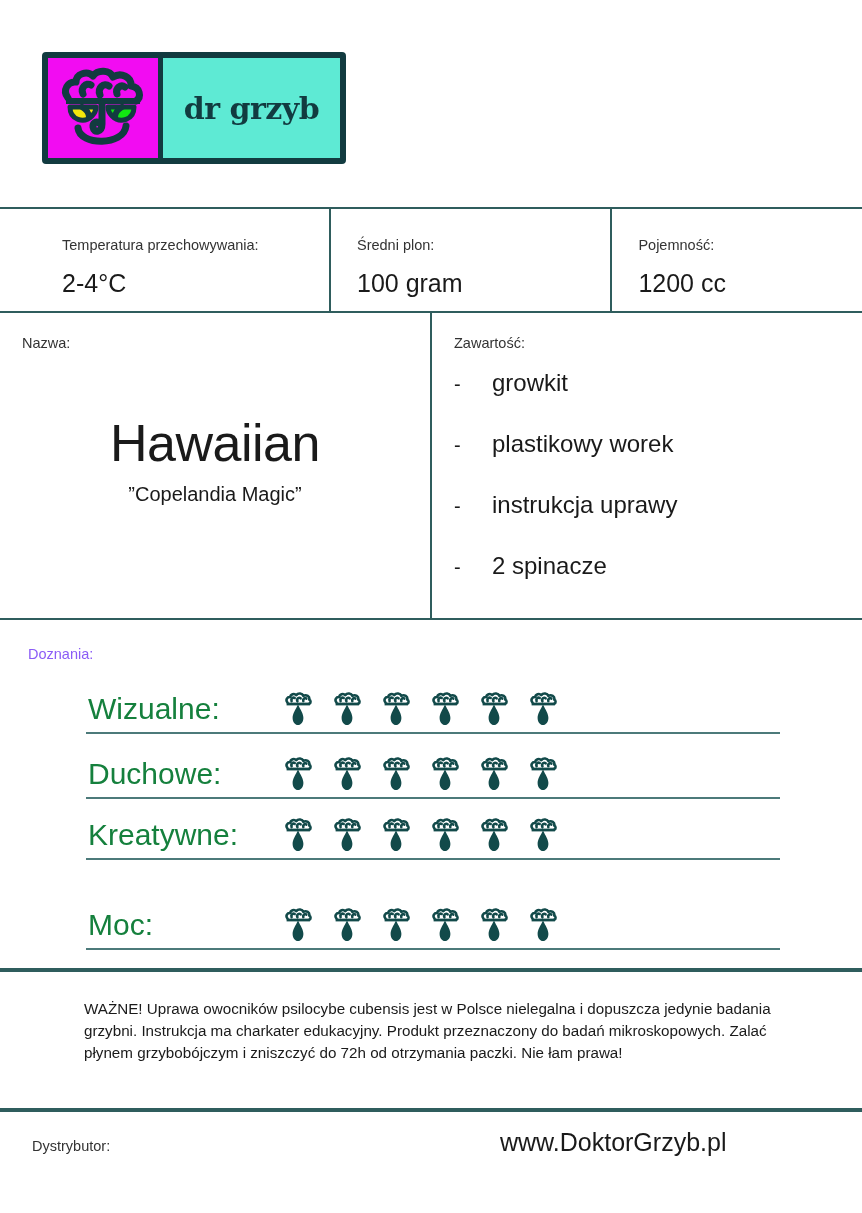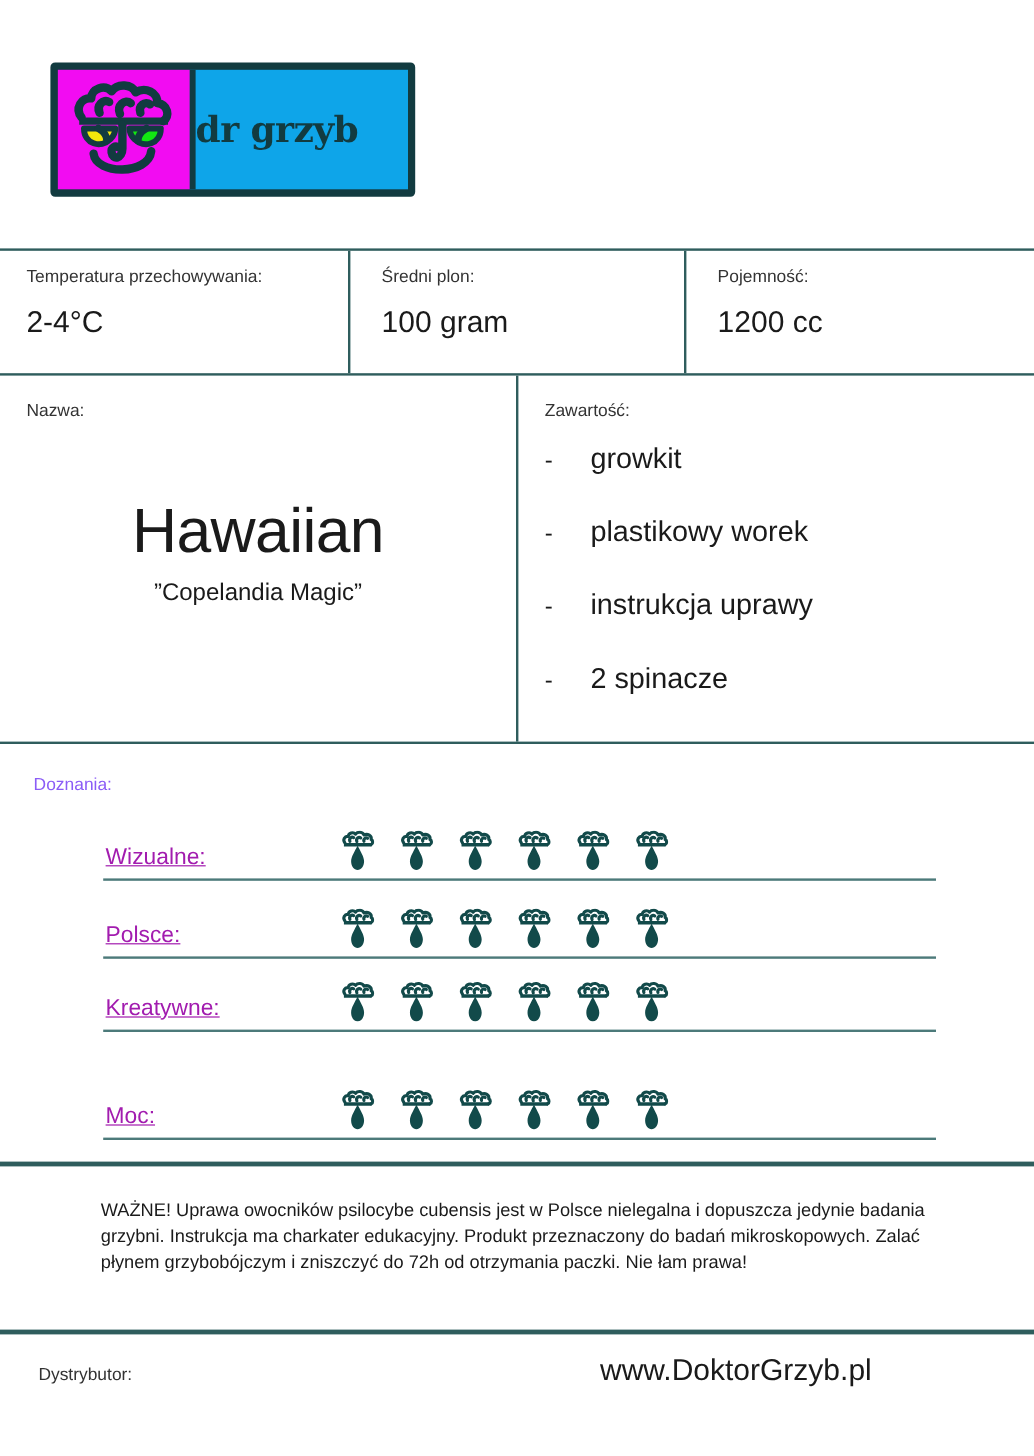--- a/index.html
+++ b/index.html
@@ -41,24 +41,25 @@
     background: #123b40;
   }
   .logo-left {
     width: 110px;
     background: #f20cf2;
     position: relative;
     flex: 0 0 110px;
   }
   .logo-right {
     flex: 1 1 auto;
-    background: #0ea5e9;
+    background: #5eead4;
     border-left: 5px solid #123b40;
     display: flex;
     align-items: center;
+    justify-content: center;
   }
   .logo-wordmark {
     font-family: "DejaVu Serif", serif;
     font-weight: bold;
     font-size: 30px;
     letter-spacing: -0.5px;
     color: #123b40;
     white-space: nowrap;
   }
   .logo-face {
@@ -101,21 +102,22 @@
     position: absolute;
     left: 0; top: 209px;
     width: 862px;
     height: 102px;
     display: flex;
   }
   .spec-cell {
     position: relative;
     box-sizing: border-box;
     padding-left: 22px;
-    padding-top: 14px;
+    padding-top: 28px;
+    margin-left: 40px;
   }
   .spec-cell.c1 { width: 290px; }
   .spec-cell.c2 { width: 280px; border-left: 2px solid #2f5d5d; padding-left: 26px; }
   .spec-cell.c3 { width: 292px; border-left: 2px solid #2f5d5d; padding-left: 26px; }
   .spec-label {
     font-size: 14.5px;
     color: #333333;
     margin-bottom: 16px;
   }
   .spec-value {
@@ -217,23 +219,22 @@
     border-bottom: 2px solid #4c7a7a;
   }
   .rating-row.r1 { top: 50px; }
   .rating-row.r2 { top: 115px; }
   .rating-row.r3 { top: 176px; }
   .rating-row.r4 { top: 266px; }
   .rating-name {
     position: absolute;
     left: 2px;
     bottom: 6px;
-    font-size: 19px;
-    color: #a21caf;
-    text-decoration: underline;
+    font-size: 30px;
+    color: #15803d;
   }
   .rating-icons {
     position: absolute;
     left: 198px;
     bottom: 4px;
     display: flex;
     gap: 21px;
   }
   .shroom {
     width: 28px;
@@ -427,21 +428,21 @@
     <path d="M7.6 9.1 C6.6 6.9 9 4.9 10.7 6"></path>
     <path d="M13.4 9.3 C12.3 6.8 15 4.9 16.6 6.3"></path>
     <path d="M19.3 9.1 C18.6 7 20.9 5.5 22.3 6.6"></path>
   </g>
   <path d="M2.6 10.6 H25.6 V13.4 H2.6 Z" fill="#124a4a"></path>
   <path d="M14 12.5 C16.4 17.6 19.4 21.6 19.4 25.8 C19.4 30.1 17 33.1 14 33.1 C11 33.1 8.6 30.1 8.6 25.8 C8.6 21.6 11.6 17.6 14 12.5 Z" fill="#124a4a"></path>
 </svg>
         </span>
     </div>
     <div class="rating-row r2">
-      <span class="rating-name">Polsce:</span>
+      <span class="rating-name">Duchowe:</span>
       <span class="rating-icons">
           <svg class="shroom" viewBox="0 0 28 36">
   <g fill="none" stroke="#124a4a" stroke-width="2.6" stroke-linecap="round" stroke-linejoin="round">
     <path d="M3.5 10.5 C1.2 7.8 3.4 4.6 6.2 5.1 C6.4 2.2 10.3 0.9 12.3 3.1 C14.2 0.7 18.4 1.2 19.3 3.8 C22.4 2.4 26 4.4 25.3 7.6 C27 8.4 27 11 25.3 11.8"></path>
     <path d="M7.6 9.1 C6.6 6.9 9 4.9 10.7 6"></path>
     <path d="M13.4 9.3 C12.3 6.8 15 4.9 16.6 6.3"></path>
     <path d="M19.3 9.1 C18.6 7 20.9 5.5 22.3 6.6"></path>
   </g>
   <path d="M2.6 10.6 H25.6 V13.4 H2.6 Z" fill="#124a4a"></path>
   <path d="M14 12.5 C16.4 17.6 19.4 21.6 19.4 25.8 C19.4 30.1 17 33.1 14 33.1 C11 33.1 8.6 30.1 8.6 25.8 C8.6 21.6 11.6 17.6 14 12.5 Z" fill="#124a4a"></path>

